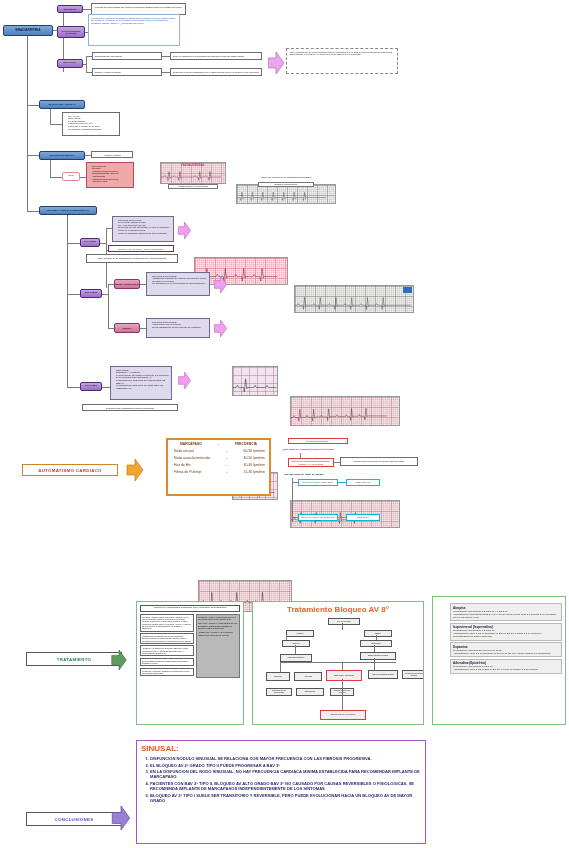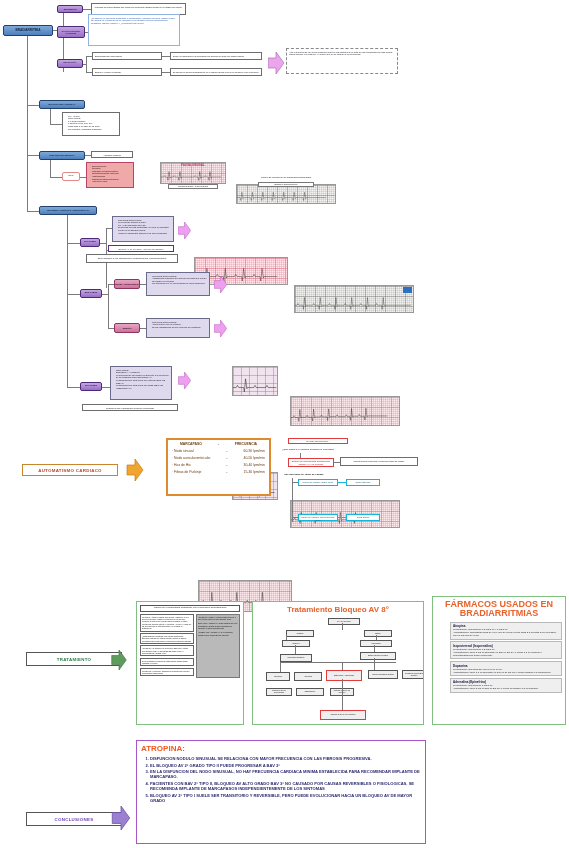--- a/index.html
+++ b/index.html
@@ -430,21 +430,20 @@
       <div style="position: absolute; left: 118px; top: 29px; width: 1px; height: 7px; background: rgb(119, 119, 119);"></div>
       <div style="position: absolute; left: 24px; top: 46px; width: 116px; height: 1px; background: rgb(119, 119, 119);"></div>
       <div style="position: absolute; left: 24px; top: 46px; width: 1px; height: 10px; background: rgb(119, 119, 119);"></div>
       <div style="position: absolute; left: 86px; top: 46px; width: 1px; height: 8px; background: rgb(119, 119, 119);"></div>
       <div style="position: absolute; left: 118px; top: 42px; width: 1px; height: 12px; background: rgb(119, 119, 119);"></div>
       <div style="position: absolute; left: 86px; top: 63px; width: 1px; height: 31px; background: rgb(119, 119, 119);"></div>
     </div>
 </div>
 
 <div class="abs panel" style="left:432px;top:596px;width:134px;height:129px;padding:3px;">
-  <div class="ptitle" style="font-size:9px;line-height:1.05;text-align:center;">FÁRMACOS USADOS EN BRADIARRITMIAS</div>
   <div style="margin-top:3px;padding-left:14px;" id="drug-list">
       <div class="drugcard">
         <div class="drugname">Atropina</div>
         <div class="drugtxt">Presentación: ampollas de 0,5 mg/1 ml y 1 mg/1 ml.</div>
         <div class="drugtxt">Administración: administrar bolos de 0,5-1 mg/ se puede repetir cada 3-5 minutos si es necesario, con un máximo de 3 mg.</div>
       </div>
       <div class="drugcard">
         <div class="drugname">Isoproterenol (Isoprenalina)</div>
         <div class="drugtxt">Presentación: ampollas de 0,2 mg/1 ml.</div>
         <div class="drugtxt">Administración: diluir 5 mg (5 ampollas) en 250 ml SG 5% e iniciar a 2-10 mcg/min y aumentar/disminuir según respuesta.</div>
@@ -462,21 +461,21 @@
     </div>
 </div>
 
 <div class="abs seclabel" style="left:26px;top:812px;width:96px;height:14px;color:#6a3fb5;border-color:#555;">CONCLUSIONES</div>
 <div class="chev" style="left:110px;top:806px;">
   <svg width="22" height="24" viewBox="0 0 16 22">
       <path d="M0 6 h8 V0 l8 11 -8 11 v-6 H0 z" fill="#9b7fd0" stroke="#6c4fa8" stroke-width="0.7"></path>
     </svg>
 </div>
 <div class="abs panel-purple" style="left:136px;top:740px;width:290px;height:104px;padding:3px 4px;">
-  <div class="msg-title">ATROPINA:</div>
+  <div class="msg-title">SINUSAL:</div>
   <ol class="msg-list" id="msg-list" style="margin-top:3px;">
       <li>DISFUNCION NODULO SINUSUAL SE RELACIONA CON MAYOR FRECUENCIA CON LAS FIBROSIS PROGRESIVA.</li>
       <li>EL BLOQUEO AV 2° GRADO TIPO II PUEDE PROGRESAR A BAV 3°</li>
       <li>EN LA DISFUNCION DEL NODO SINUSUAL, NO HAY FRECUENCIA CARDIACA  MINIMA ESTABLECIDA PARA RECOMENDAR IMPLANTE DE MARCAPASO.</li>
       <li>PACIENTES CON BAV 2° TIPO II, BLOQUEO AV ALTO GRADO BAV 3° NO CAUSADO POR CAUSAS REVERSIBLES O FISIOLOGICAS, SE RECOMIENDA IMPLANTE DE MARCAPASOS INDEPENDIENTEMENTE DE LOS SINTOMAS</li>
       <li>BLOQUEO AV 2° TIPO I SUELE SER TRANSITORIO Y REVERSIBLE, PERO PUEDE EVOLUCIONAR HACIA UN BLOQUEO AV DE MAYOR GRADO</li>
     </ol>
 </div>
 
 </body></html>

